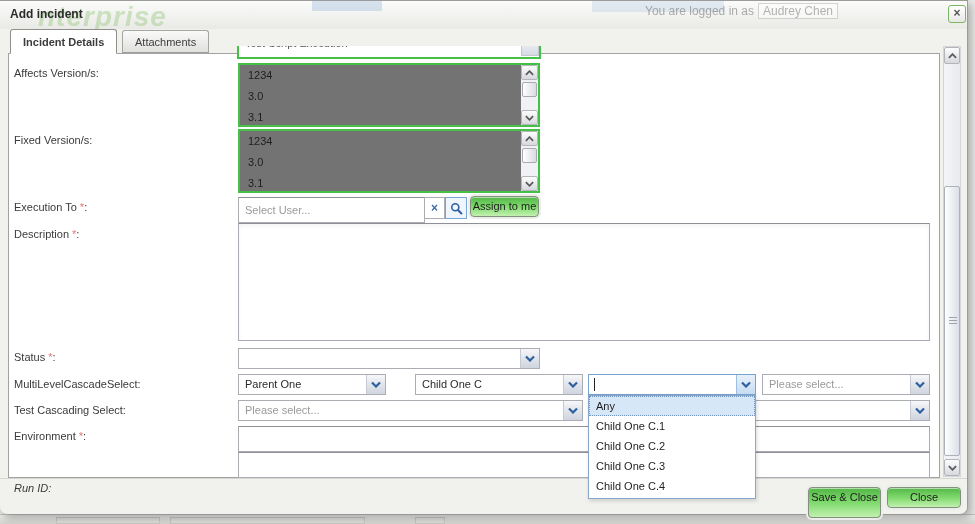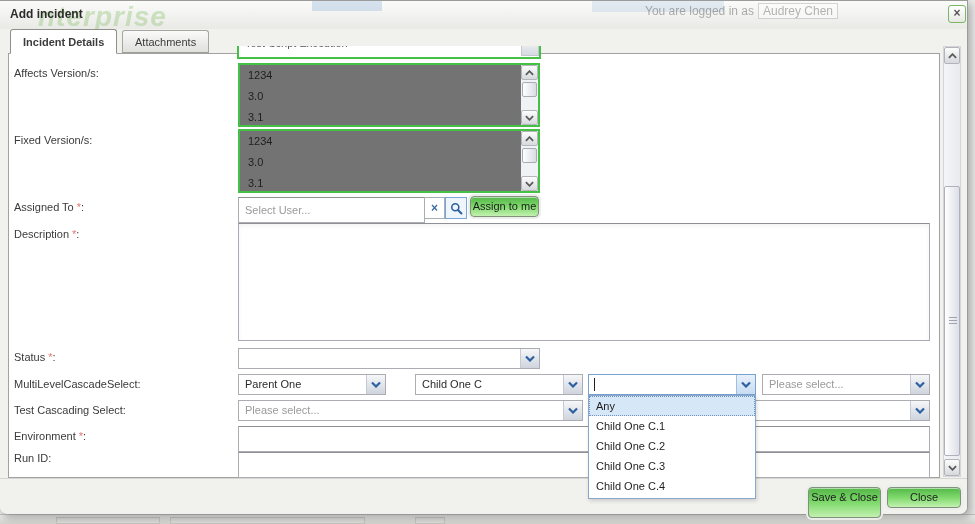--- a/index.html
+++ b/index.html
@@ -190,21 +190,21 @@
           </div>
         <div class="sb-thumb"></div>
         <div class="sb-btn sb-down">
             <svg class="chev-gray" width="9" height="6" viewBox="0 0 10 6">
               <path d="M1 1 L5 5 L9 1" fill="none" stroke-width="2"></path>
             </svg>
           </div>
       </div>
     </div>
 
-    <div class="flabel" style="top:200px;"><span>Assigned To </span><span class="req">*</span><span>:</span></div>
+    <div class="flabel" style="top:200px;"><span>Execution To </span><span class="req">*</span><span>:</span></div>
     <input class="tinput" style="left: 238px; top: 196px; width: 187px;" placeholder="Select User...">
     <div class="icon-btn" style="left:424px;">
         <span class="clear-x">×</span>
       </div>
     <div class="icon-btn search-btn" style="left:445px;width:22px;">
       <svg width="13" height="13" viewBox="0 0 14 14">
           <circle cx="5.7" cy="5.7" r="3.8" fill="none" stroke="#2e5f9e" stroke-width="1.7"></circle>
           <line x1="8.8" y1="8.8" x2="12.3" y2="12.3" stroke="#2e5f9e" stroke-width="2.2" stroke-linecap="round"></line>
         </svg>
     </div>
@@ -271,21 +271,21 @@
       <span class="dd-btn">
           <svg class="chev" width="10" height="7" viewBox="0 0 10 6">
             <path d="M1 1 L5 5 L9 1" fill="none" stroke-width="2.2"></path>
           </svg>
         </span>
     </div>
 
     <div class="flabel" style="top:429px;"><span>Environment </span><span class="req">*</span><span>:</span></div>
     <input class="tinput" style="left: 238px; top: 425px; width: 692px; height: 20px;">
 
-    <div class="flabel" style="top:451px;">Run ID:</div>
+    <div class="flabel" style="top:481px;font-style:italic;">Run ID:</div>
     <input class="tinput" style="left: 238px; top: 451px; width: 692px; height: 20px;">
 
     <div class="vscroll">
       <div class="vs-btn vs-up">
           <svg class="chev-gray" width="9" height="6" viewBox="0 0 10 6">
             <path d="M1 5 L5 1 L9 5" fill="none" stroke-width="2"></path>
           </svg>
         </div>
       <div class="vs-thumb">
           <span class="vs-grip"></span>

